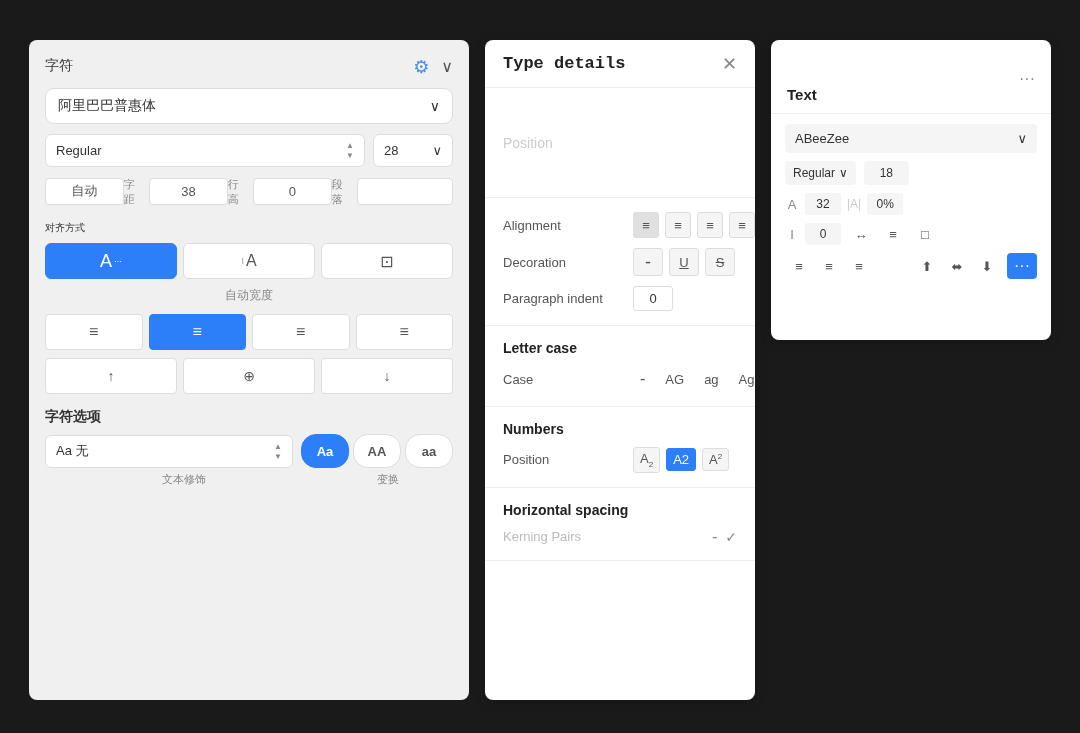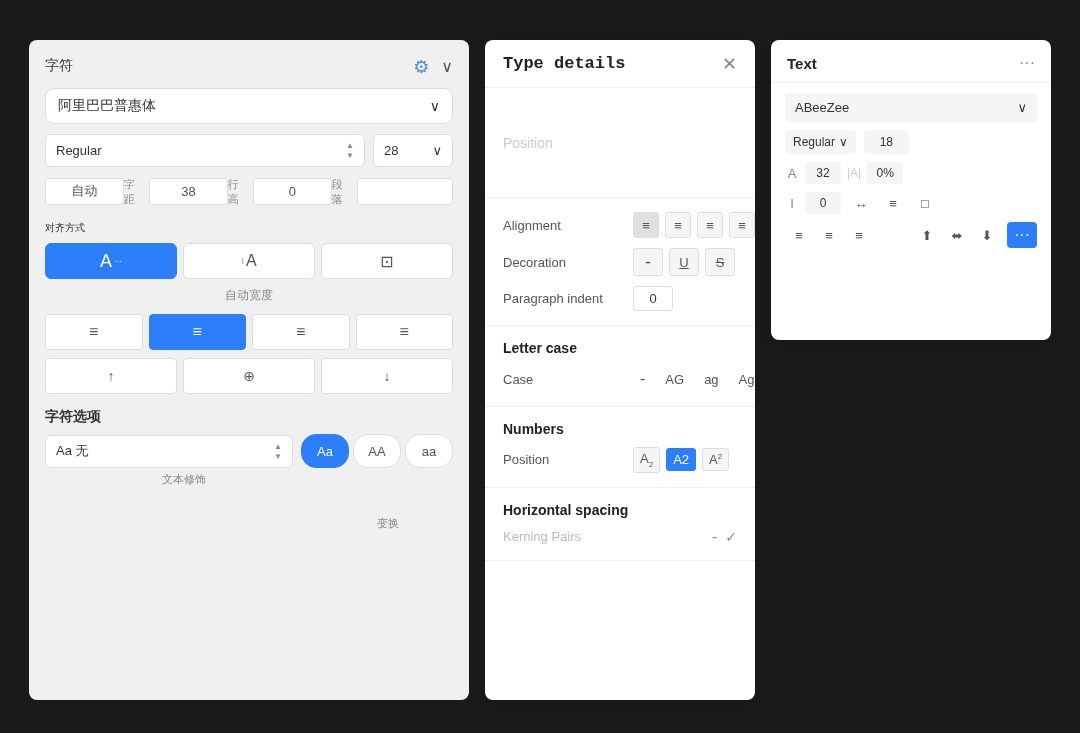--- a/index.html
+++ b/index.html
@@ -244,20 +244,21 @@
       height: 34px;
       border-radius: 15px;
       border: 1px solid #ddd;
       background: white;
       display: flex;
       align-items: center;
       justify-content: center;
       cursor: pointer;
       font-size: 13px;
       color: #555;
+      font-weight: bold;
     }
     .transform-btn.active {
       background: #2d7ff9;
       border-color: #2d7ff9;
       color: white;
     }
     .char-labels-row {
       display: flex;
       margin-top: 4px;
     }
@@ -265,21 +266,20 @@
       flex: 1;
       font-size: 11px;
       color: #888;
       text-align: center;
     }
     .char-label-right {
       width: 130px;
       font-size: 11px;
       color: #888;
       text-align: center;
-      margin-top: 44px;
     }
 
     
     .type-details-panel {
       background: white;
       border-radius: 8px;
       width: 270px;
       min-height: 660px;
       box-shadow: 0 2px 12px rgba(0,0,0,0.15);
       overflow: hidden;
@@ -432,20 +432,21 @@
       display: flex;
       align-items: center;
       justify-content: space-between;
       padding: 14px 16px 10px;
       border-bottom: 1px solid #eee;
     }
     .fig-title {
       font-size: 15px;
       font-weight: 600;
       color: #222;
+      margin-top: 32px;
     }
     .fig-more {
       color: #888;
       font-size: 16px;
       cursor: pointer;
     }
     .fig-body {
       padding: 10px 14px;
     }
     .fig-font-select {

